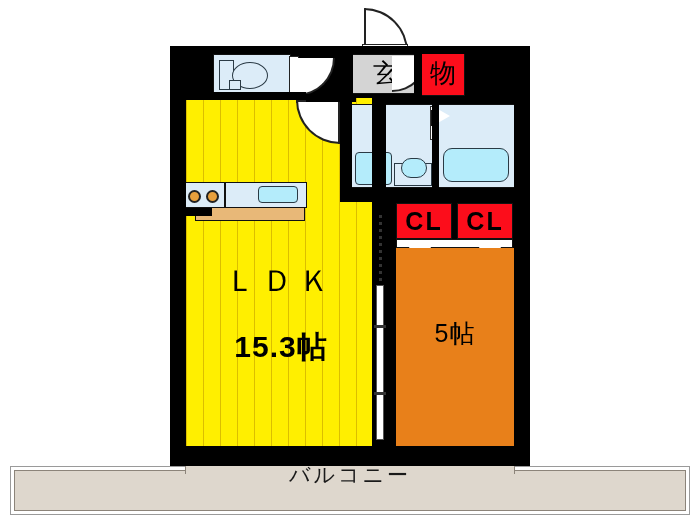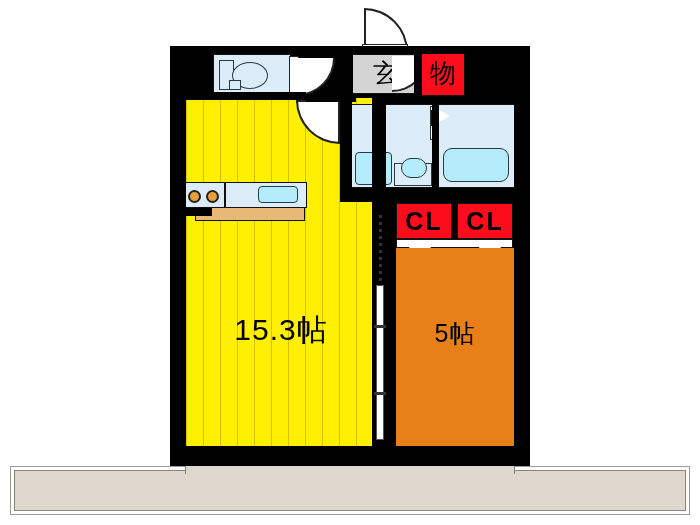--- a/index.html
+++ b/index.html
@@ -52,21 +52,21 @@
     display: flex;
     flex-direction: column;
     align-items: center;
     justify-content: center;
     color: #000000;
     line-height: 1.12;
     white-space: nowrap;
     text-align: center;
   }
   .lbl-ldk-1 { font-size: 30px; letter-spacing: 7px; font-weight: 400; }
-  .lbl-ldk-2 { font-size: 30px; letter-spacing: 1px; font-weight: 400; margin-top: 32px; }
+  .lbl-ldk-2 { font-size: 30px; letter-spacing: 1px; font-weight: 700; margin-top: 32px; }
   .lbl-room-1 { font-size: 25px; letter-spacing: 2px; }
   .lbl-room-2 { font-size: 25px; letter-spacing: 1px; }
   .lbl-cl {
     font-size: 25px; font-weight: 700; letter-spacing: 2px;
     color: #000; display:flex; align-items:center; justify-content:center;border-radius:13px;
   }
   .lbl-kanji {
     font-size: 26px; color:#000;
     display:flex; align-items:center; justify-content:center;
   }
@@ -114,26 +114,28 @@
   .balcony-inner { border:1px solid #8c847a; }
 </style>
 </head>
 <body>
 
 <div id="plan">
 
   <div class="abs balcony-outer" style="left:10px; top:466px; right:10px; height:49px;"></div>
   <div class="abs balcony balcony-inner" style="left:14px; top:470px; width:672px; height:41px;"></div>
   <div class="abs balcony" style="left:185px; top:450px; width:330px; height:24px; border-left:1px solid #8c847a; border-right:1px solid #8c847a; border-top:1px solid #8c847a;"></div>
+  <div class="abs label lbl-balcony" style="left:185px; top:462px; width:330px; height:26px;">バルコニー</div>
 
   <div class="abs wall" style="left:170px; top:46px; width:360px; height:420px;"></div>
 
   <div class="abs ldk stripes-v" style="left:186px; top:98px; width:186px; height:348px;"></div>
 
   <div class="abs label" style="left:196px; top:276px; width:170px; height:76px;">
+    <div class="lbl-ldk-1">ＬＤＫ</div>
     <div class="lbl-ldk-2">15.3帖</div>
   </div>
 
   <div class="abs counter ol" style="left:195px; top:205px; width:110px; height:16px;"></div>
   <div class="abs wetblue ol" style="left:181px; top:182px; width:44px; height:26px;"></div>
   <div class="abs wetblue ol" style="left:225px; top:182px; width:82px; height:26px;"></div>
   <div class="abs tub fix-ol round-sm" style="left:258px; top:186px; width:40px; height:17px;"></div>
   <div class="burner" style="left:188px; top:190px;"></div>
   <div class="burner" style="left:206px; top:190px;"></div>
   <div class="abs wall" style="left:178px; top:208px; width:34px; height:8px;"></div>

